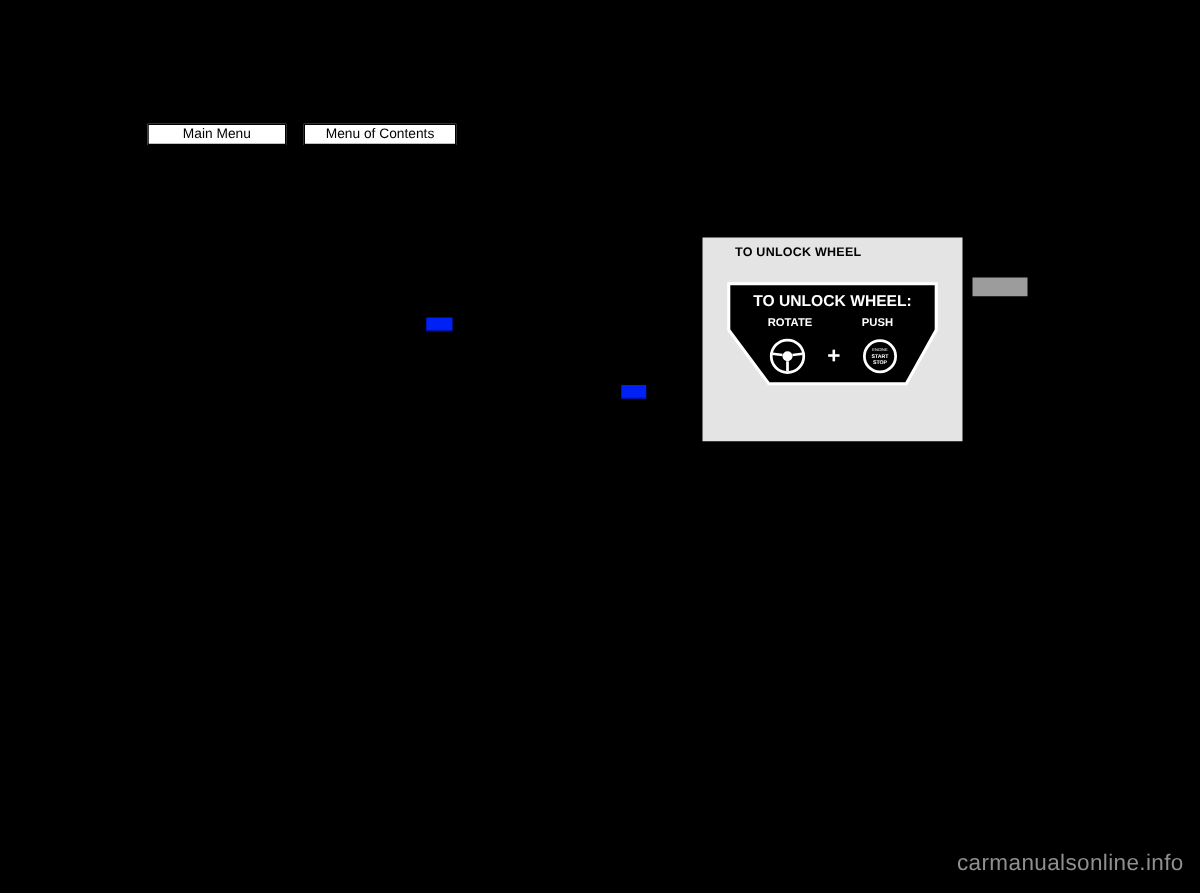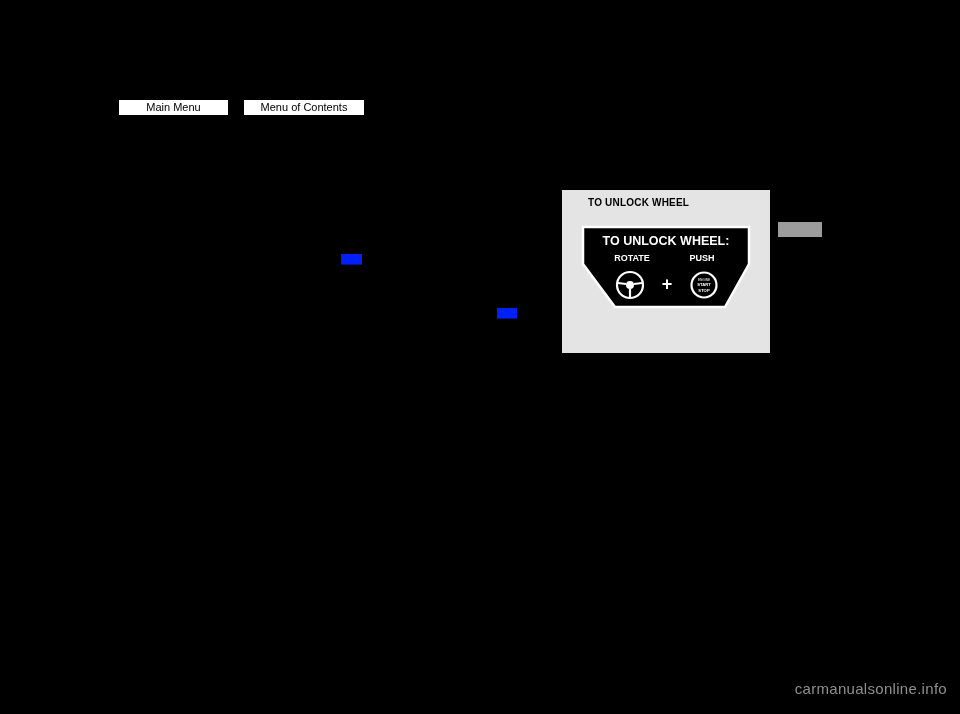--- a/index.html
+++ b/index.html
@@ -54,21 +54,21 @@
     width:172px;height:88px;
   }
   .gray-tab{
     position:absolute;
     left:778px;top:222px;width:44px;height:15px;
     background:#9c9c9c;
   }
   .watermark{
     position:absolute;
     right:13px;top:680px;
-    font-size:15px;
+    font-size:18px;
     color:#8f8f8f;
     letter-spacing:0.3px;
   }
 </style>
 </head>
 <body>
 
 <div class="page">
 
   <div class="nav-btn btn-main-menu">Main Menu</div>

